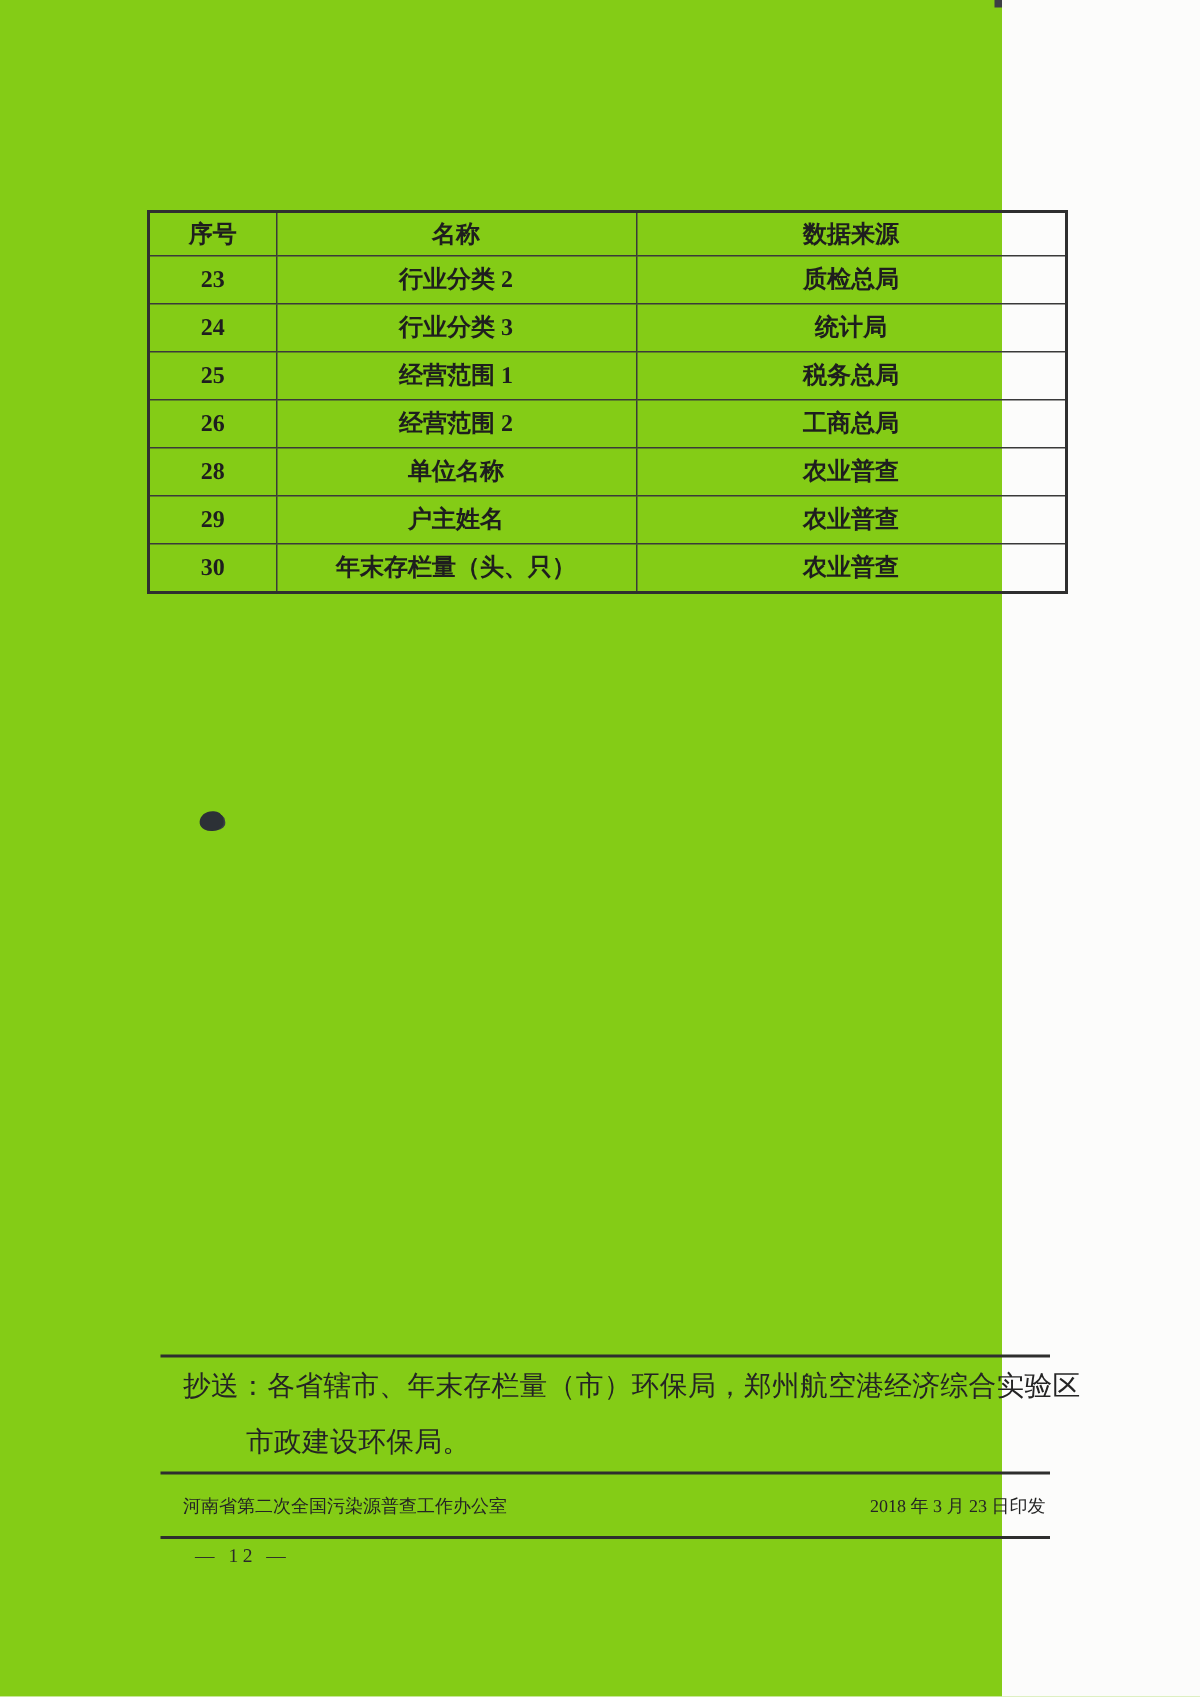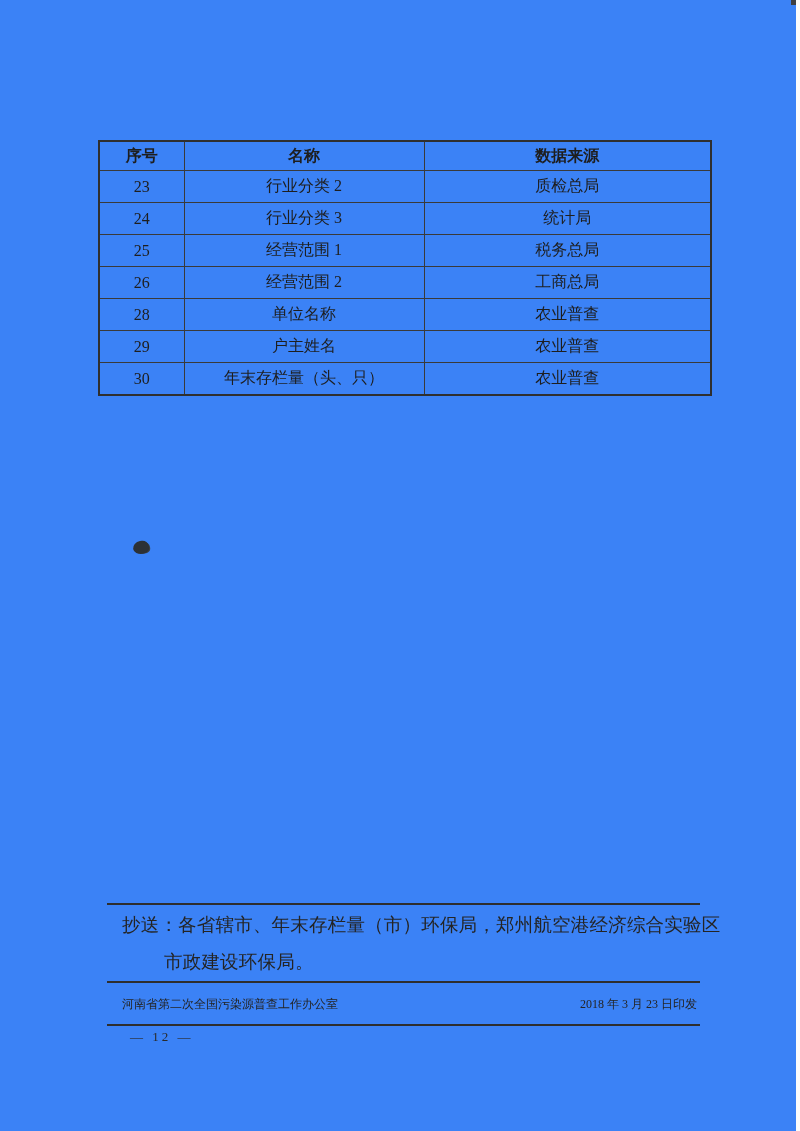--- a/index.html
+++ b/index.html
@@ -7,23 +7,23 @@
     padding: 0;
     width: 800px;
     height: 1131px;
     background: #fcfcfb;
     font-family: "Liberation Serif", "DejaVu Serif", serif;
     color: #222222;
     overflow: hidden;
   }
   .page {
     position: relative;
-    width: 796px;
+    width: 668px;
     height: 1131px;
-    background: #3b82f6;
+    background: #84cc16;
   }
   
   .corner-mark {
     position: absolute;
     top: 0;
     right: 0;
     width: 5px;
     height: 5px;
     background: #3c3f44;
   }
@@ -37,21 +37,21 @@
     table-layout: fixed;
     font-size: 16px;
     color: #1e1e1e;
     border: 2px solid #2f2f2f;
   }
   .data-table th, .data-table td {
     border: 1.5px solid #3a3a3a;
     text-align: center;
     vertical-align: middle;
     padding: 0;
-    font-weight: normal;
+    font-weight: bold;
   }
   .data-table th {
     height: 28px;
     font-weight: bold;
   }
   .data-table td {
     height: 31px;
   }
   
   .ink-blot {

